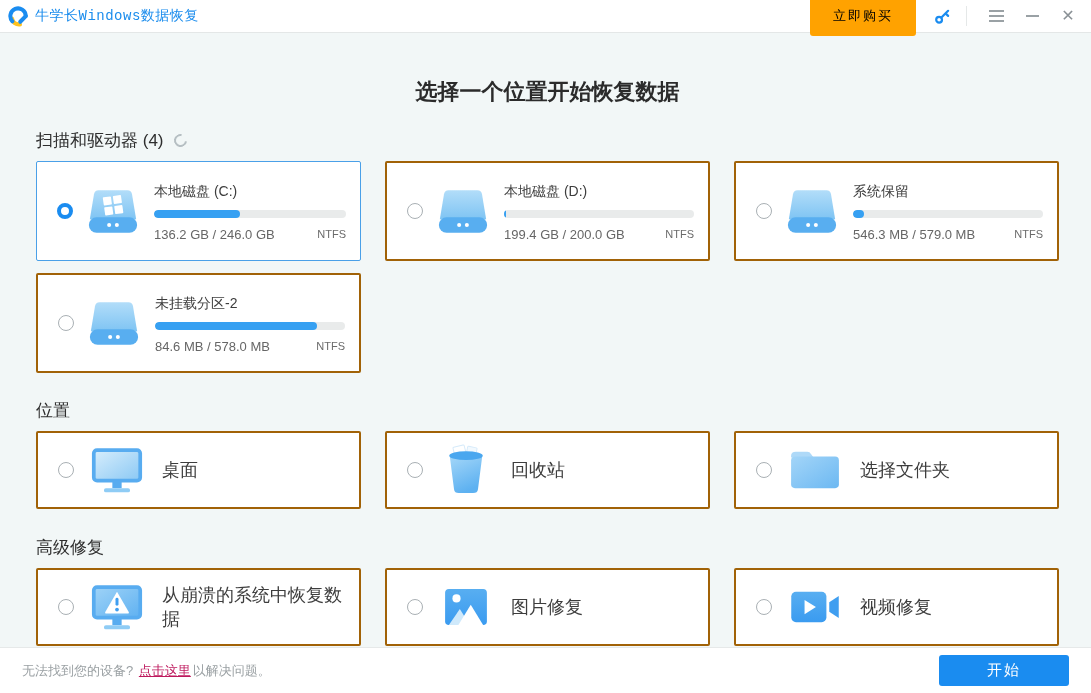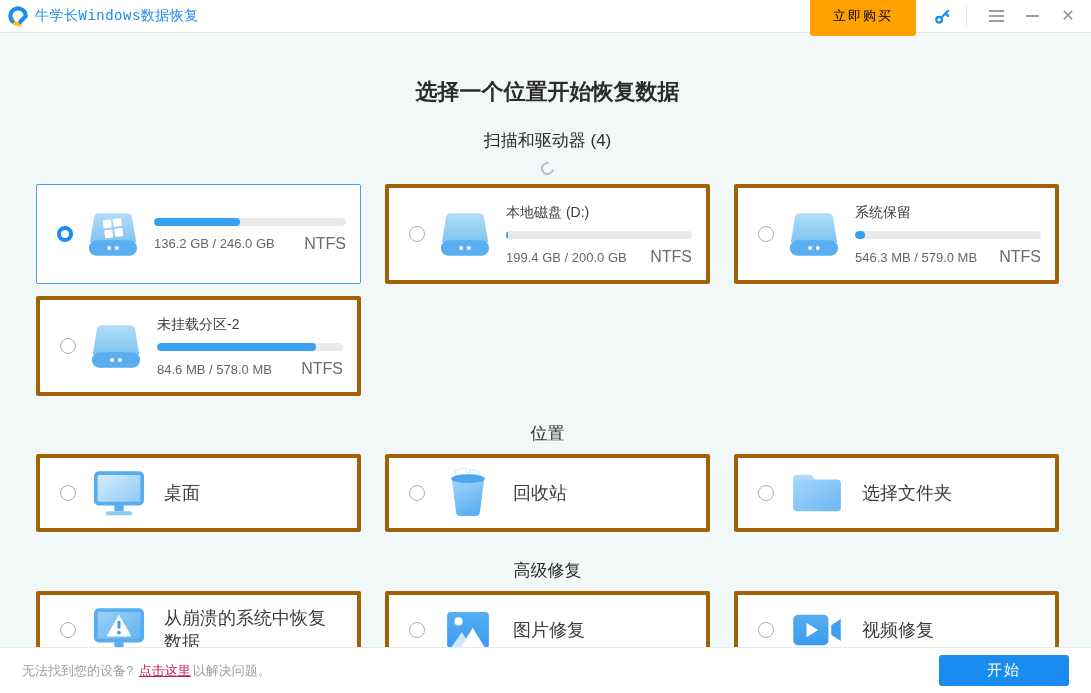--- a/index.html
+++ b/index.html
@@ -25,48 +25,48 @@
   .tb-divider { width:1px; height:20px; background:#e5e8e8; margin-right:16px; }
   .winctl { display:flex; align-items:center; gap:10px; }
   .winbtn { width:26px; height:24px; display:flex; align-items:center; justify-content:center; cursor:pointer; }
   .menu-icon { display:flex; flex-direction:column; gap:3px; }
   .menu-icon i { display:block; width:15px; height:2px; background:#9aa1a5; }
   .min-icon { width:13px; height:2px; background:#9aa1a5; }
   .close-icon { color:#8a9196; font-size:16px; line-height:1; }
   
   .main { padding:44px 32px 0 36px; }
   .page-title { text-align:center; font-size:22px; font-weight:bold; color:#2b2b2b; }
-  .section-head { display:flex; align-items:center; gap:10px; margin:22px 0 9px 0;flex-direction:column; }
+  .section-head { display:flex; align-items:center; gap:10px; margin:22px 0 9px 0; }
   .section-title { font-size:17px; color:#2e2e2e; }
   .refresh-icon {
     width:13px; height:13px; border:2px solid #b6bfc3; border-radius:50%;
     border-right-color:transparent; transform:rotate(-35deg); cursor:pointer;
   }
   .cards { display:grid; grid-template-columns:repeat(3,1fr); gap:12px 24px; }
   .card {
-    background:#fff; border:4px solid #a16207; border-radius:2px;
+    background:#fff; border:2px solid #a16207; border-radius:2px;
     display:flex; align-items:center; cursor:pointer;
   }
   .drive-card { height:100px; padding:0 14px 0 20px; }
   .drive-card.selected { border:1px solid #4aa0e8; }
   .small-card { height:78px; padding:0 14px 0 20px; }
   .sec-gap1 { margin-top:26px; }
   .sec-gap2 { margin-top:27px; }
   
   .radio { width:16px; height:16px; border-radius:50%; border:1px solid #a9b0b4; flex:none; background:#fff; }
   .radio.on { border:4.5px solid #1a8cf0; }
   
   .drive-icon { width:54px; height:47px; margin:0 14px 0 13px; flex:none; }
   .drive-info { flex:1; min-width:0; padding-top:2px; }
   .drive-name { font-size:14px; color:#3d3d3d; margin-bottom:9px; }
   .bar { height:8px; background:#e9ebeb; border-radius:4px; overflow:hidden; margin-bottom:9px; }
   .bar-fill { height:100%; background:#36a0f2; border-radius:4px; }
   .drive-meta { display:flex; justify-content:space-between; align-items:center; }
   .drive-size { font-size:13px; color:#666; }
-  .drive-fs { font-size:16px; color:#6b6b6b; }
+  .drive-fs { font-size:11px; color:#6b6b6b; }
   
   .loc-icon { width:58px; height:52px; margin:0 16px 0 14px; flex:none; display:flex; align-items:center; justify-content:center; }
   .loc-label { font-size:18px; color:#3d3d3d; }
   
   .footer {
     position:absolute; left:0; bottom:0; width:100%; height:46px;
     background:#fff; border-top:1px solid #e6e9e9;
     display:flex; align-items:center; padding:0 22px;
   }
   .help-text { font-size:13px; color:#9aa0a3; }
@@ -161,20 +161,21 @@
         <circle cx="24" cy="38" r="2.1" fill="#fff"></circle>
           <circle cx="32" cy="38" r="2.1" fill="#fff"></circle>
         <g transform="rotate(-8 28 17)">
           <rect x="18.5" y="8" width="8.5" height="8.5" rx="0.8" fill="#fff"></rect>
           <rect x="29" y="8" width="8.5" height="8.5" rx="0.8" fill="#fff"></rect>
           <rect x="18.5" y="18.5" width="8.5" height="8.5" rx="0.8" fill="#fff"></rect>
           <rect x="29" y="18.5" width="8.5" height="8.5" rx="0.8" fill="#fff"></rect>
         </g>
       </svg>
       <div class="drive-info">
+        <div class="drive-name">本地磁盘 (C:)</div>
         <div class="bar">
             <div class="bar-fill" style="width: 44.6%;"></div>
           </div>
         <div class="drive-meta">
           <span class="drive-size">136.2 GB / 246.0 GB</span>
           <span class="drive-fs">NTFS</span>
         </div>
       </div>
     </div>
 

